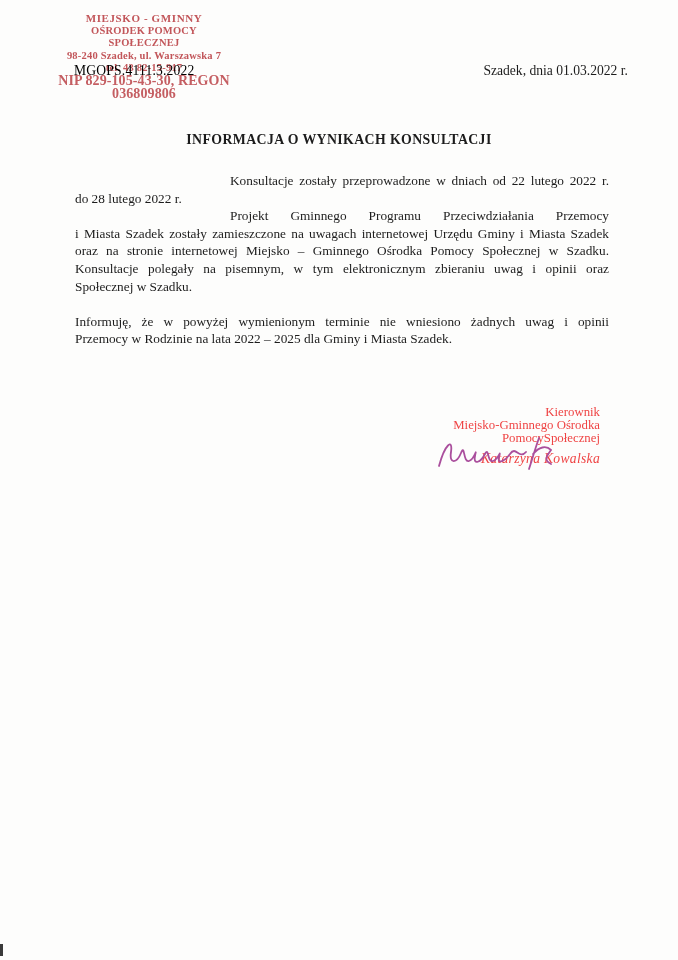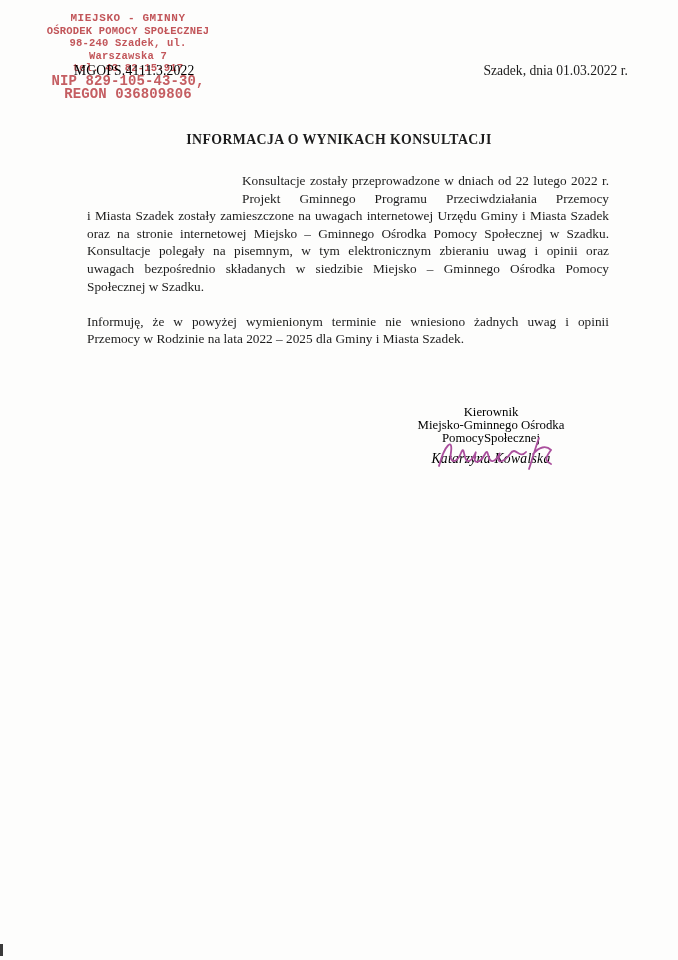--- a/index.html
+++ b/index.html
@@ -10,25 +10,25 @@
     margin: 0 auto;
     background: #fdfdfc;
     font-family: "Liberation Serif", serif;
     color: #1c1c1c;
     overflow: hidden;
   }
 
   
   .stamp {
     position: absolute;
-    left: 40px;
+    left: 56px;
     top: 12px;
     width: 176px;
     text-align: center;
-    font-family: Liberation Mono, monospace;
+    font-family: Liberation Serif, serif;
     font-size: 10.5px;
     line-height: 12.6px;
     font-weight: 600;
     letter-spacing: 0.2px;
   }
   .stamp .line { text-align: center; }
   .stamp .line:nth-child(1) { font-size: 11px; letter-spacing: 0.6px; }
   .stamp .line:nth-child(5) { font-size: 14px; letter-spacing: 0.1px; opacity: 0.95; }
 
   
@@ -64,21 +64,21 @@
 
   
   .body-text {
     position: absolute;
     left: 75px;
     top: 172px;
     width: 534px;
     font-size: 13.3px;
     line-height: 17.6px;
   }
-  .body-text .line { text-align: justify; text-align-last: justify; margin-left: 12px; }
+  .body-text .line { text-align: justify; text-align-last: justify; }
   .body-text .line.last { text-align-last: left; }
   .para.indent-first .line:first-child { text-indent: 155px; }
   .para.spaced { margin-top: 17.6px; }
 
   
   .signature {
     position: absolute;
     left: 382px;
     top: 406px;
     width: 218px;
@@ -126,36 +126,36 @@
 
   <div class="ref-number">MGOPS.4111.3.2022</div>
 
   <div class="place-date">Szadek, dnia 01.03.2022 r.</div>
 
   <div class="doc-title">INFORMACJA O WYNIKACH KONSULTACJI</div>
 
   <div class="body-text">
     <div class="para indent-first">
         <div class="line">Konsultacje zostały przeprowadzone w dniach od 22 lutego 2022 r.</div>
+        <div class="line last">do 28 lutego 2022 r.</div>
       </div>
     <div class="para indent-first">
         <div class="line">Projekt Gminnego Programu Przeciwdziałania Przemocy</div>
         <div class="line">i Miasta Szadek zostały zamieszczone na uwagach internetowej Urzędu Gminy i Miasta Szadek</div>
         <div class="line">oraz na stronie internetowej Miejsko – Gminnego Ośrodka Pomocy Społecznej w Szadku.</div>
         <div class="line">Konsultacje polegały na pisemnym, w tym elektronicznym zbieraniu uwag i opinii oraz</div>
-        <div class="line">uwagach bezpośrednio składanych w siedzibie Miejsko – Gminnego Ośrodka Pomocy</div>
         <div class="line last">Społecznej w Szadku.</div>
       </div>
     <div class="para spaced">
         <div class="line">Informuję, że w powyżej wymienionym terminie nie wniesiono żadnych uwag i opinii</div>
         <div class="line last">Przemocy w Rodzinie na lata 2022 – 2025 dla Gminy i Miasta Szadek.</div>
       </div>
   </div>
 
-  <div class="signature" style="color: #000000;">
+  <div class="signature" style="color: #ef4444; text-align: right;">
     <span class="sig-line">Kierownik</span>
     <span class="sig-line">Miejsko-Gminnego Ośrodka</span>
     <span class="sig-line">PomocySpołecznej</span>
     <span class="signed-name">Katarzyna Kowalska</span>
   </div>
 
   <div class="scribble">
     <svg width="128" height="42" viewBox="0 0 128 42">
       <path class="ink-path" d="M6 34 C12 12, 20 6, 18 20 C16 33, 24 31, 28 21
                C32 11, 30 31, 36 29 C42 27, 44 14, 42 24 C40 34, 48 30, 52 22

